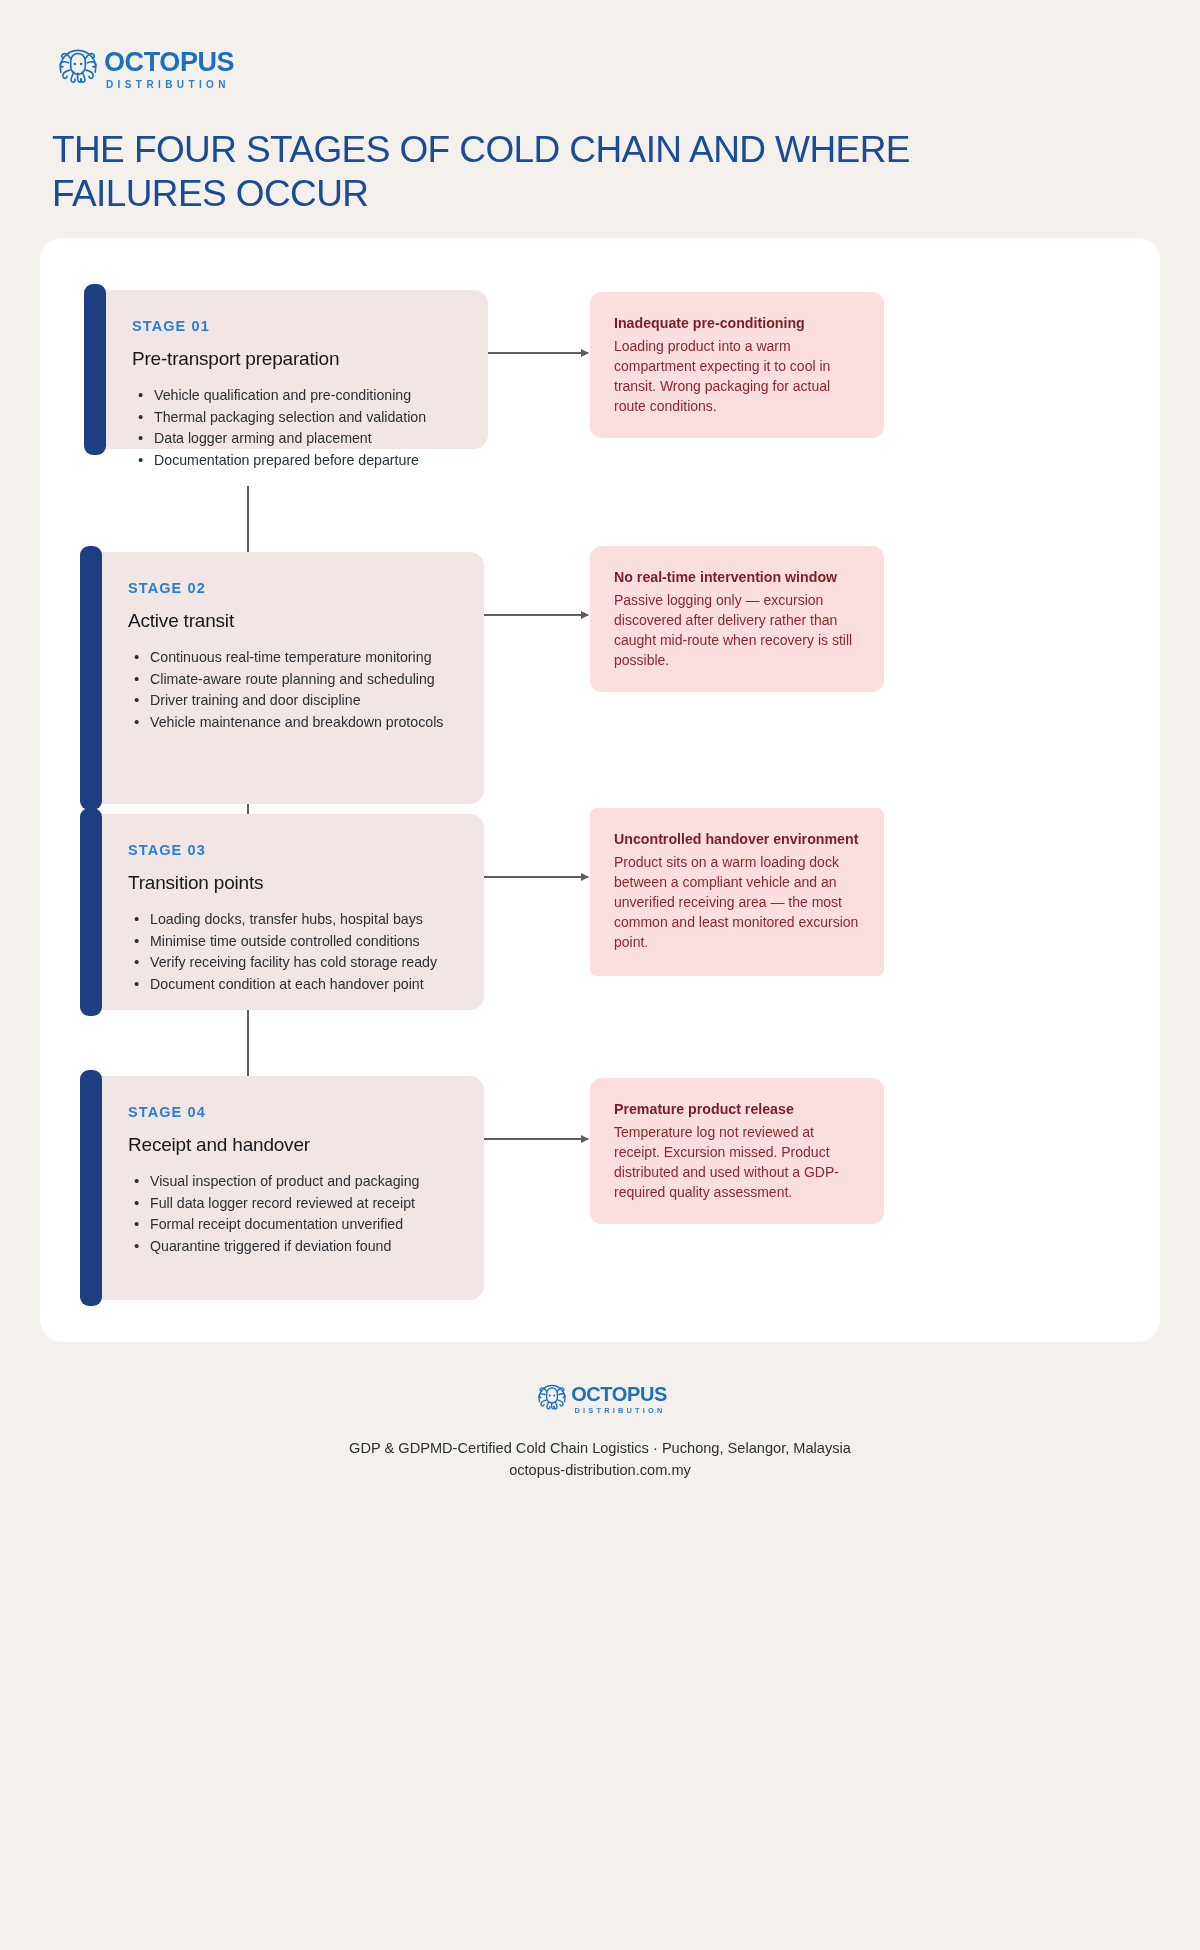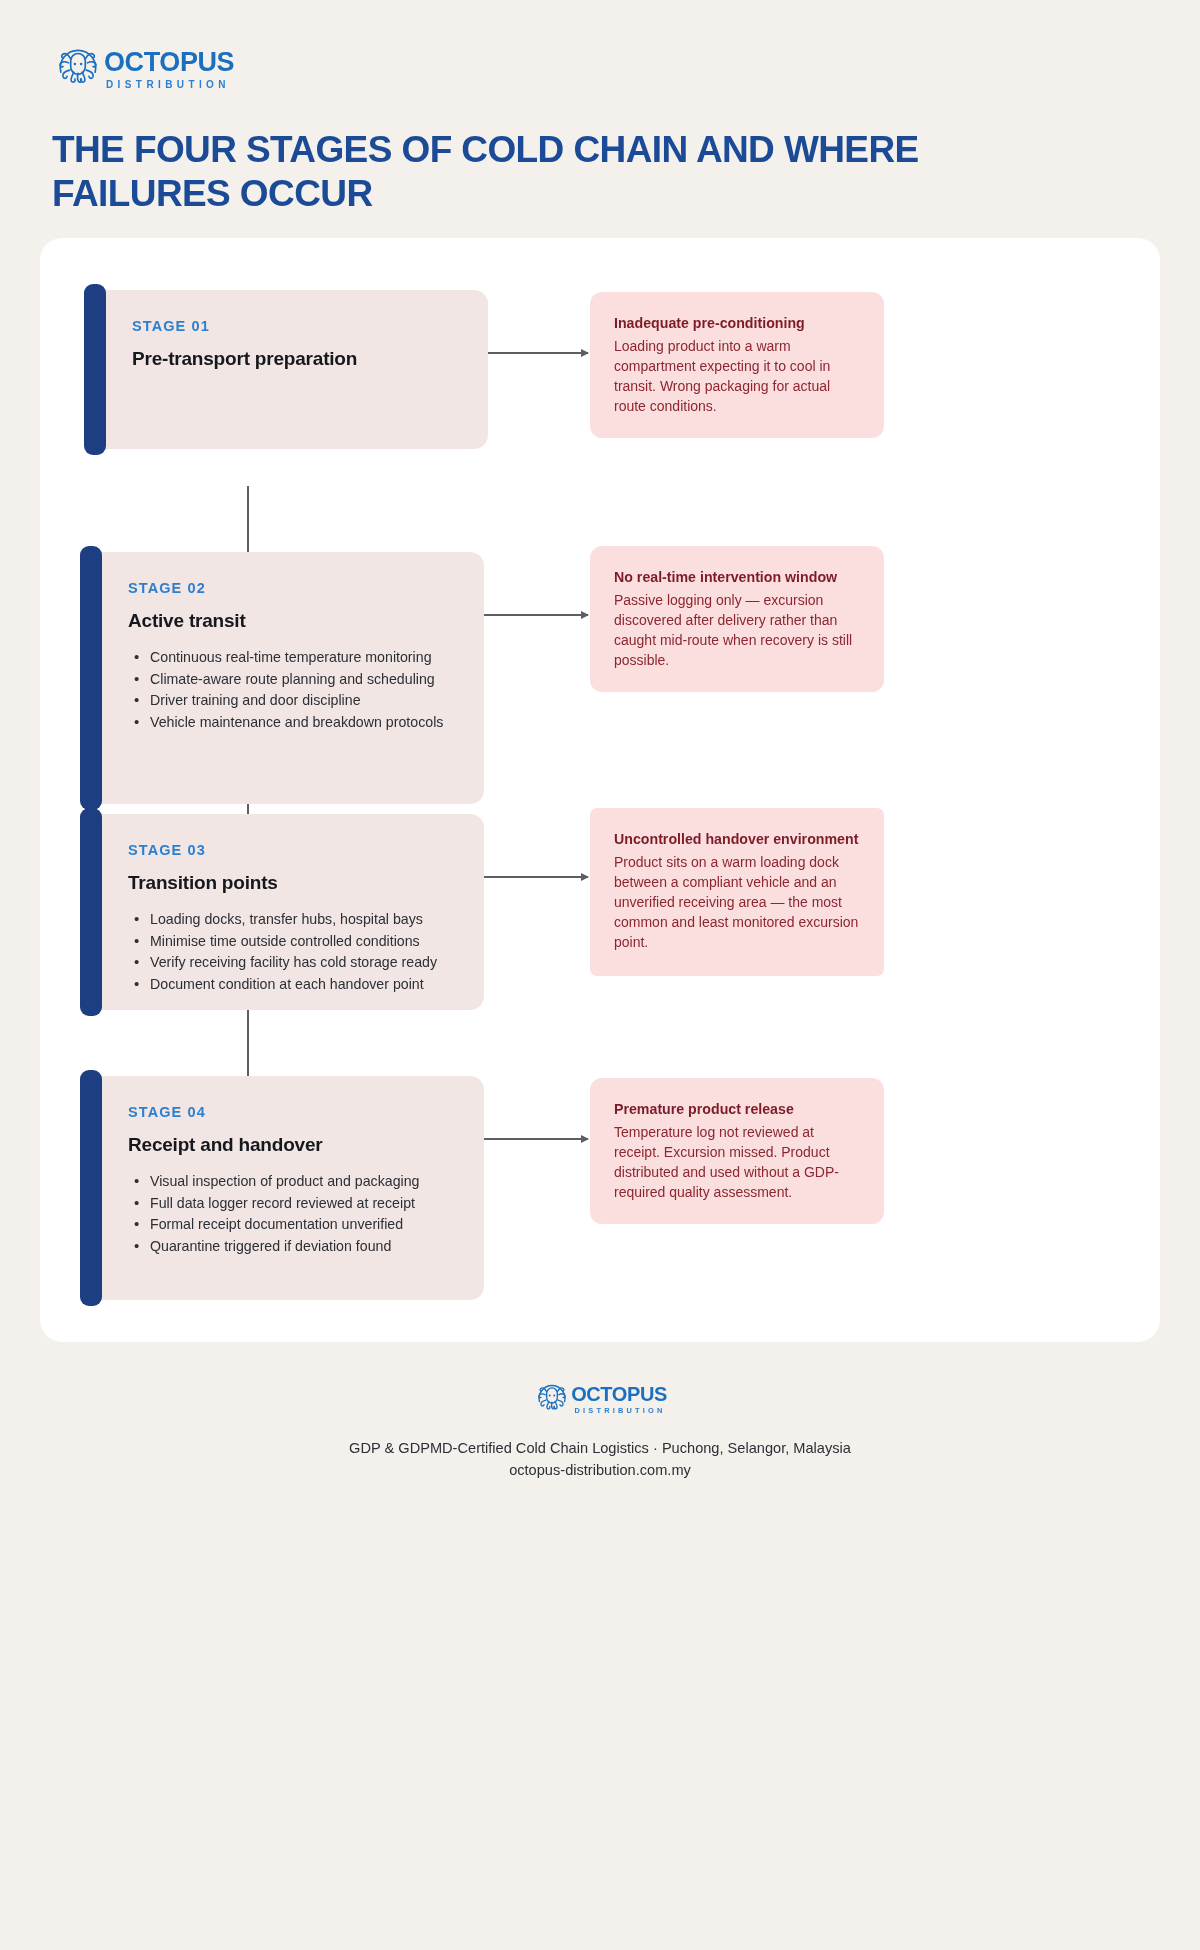--- a/index.html
+++ b/index.html
@@ -59,21 +59,21 @@
     color: #2a7fd0;
     line-height: 1;
     margin-top: 4px;
     padding-left: 2px;
   }
 
   .page-title {
     margin-top: 36px;
     font-size: 37px;
     line-height: 1.18;
-    font-weight: bold;
+    font-weight: normal;
     letter-spacing: -0.6px;
     color: #1b4a96;
     text-transform: uppercase;
     max-width: 900px;
   }
 
   
   .panel {
     position: absolute;
     left: 40px;
@@ -113,21 +113,21 @@
     font-size: 14.5px;
     font-weight: bold;
     letter-spacing: 1.1px;
     color: #2a7fd0;
     margin-bottom: 14px;
   }
 
   .stage-title {
     position: relative;
     font-size: 19px;
-    font-weight: bold;
+    font-weight: normal;
     color: #15181d;
     letter-spacing: -0.2px;
     margin-bottom: 16px;
   }
 
   .stage-list {
     position: relative;
     list-style: none;
   }
 
@@ -264,20 +264,26 @@
 
     <div class="h-connector" style="left:430px;top:114px;width:118px;"></div>
     <div class="h-connector" style="left:430px;top:376px;width:118px;"></div>
     <div class="h-connector" style="left:430px;top:638px;width:118px;"></div>
     <div class="h-connector" style="left:430px;top:900px;width:118px;"></div>
 
     <div class="stage-card" style="left:52px;top:52px;height:159px;">
       <div class="stage-accent"></div>
       <div class="stage-label">STAGE 01</div>
       <div class="stage-title">Pre-transport preparation</div>
+      <ul class="stage-list">
+        <li>Vehicle qualification and pre-conditioning</li>
+        <li>Thermal packaging selection and validation</li>
+        <li>Data logger arming and placement</li>
+        <li>Documentation prepared before departure</li>
+      </ul>
     </div>
 
     <div class="stage-card" style="left:48px;top:314px;height:252px;">
       <div class="stage-accent"></div>
       <div class="stage-label">STAGE 02</div>
       <div class="stage-title">Active transit</div>
       <ul class="stage-list">
         <li>Continuous real-time temperature monitoring</li>
         <li>Climate-aware route planning and scheduling</li>
         <li>Driver training and door discipline</li>

